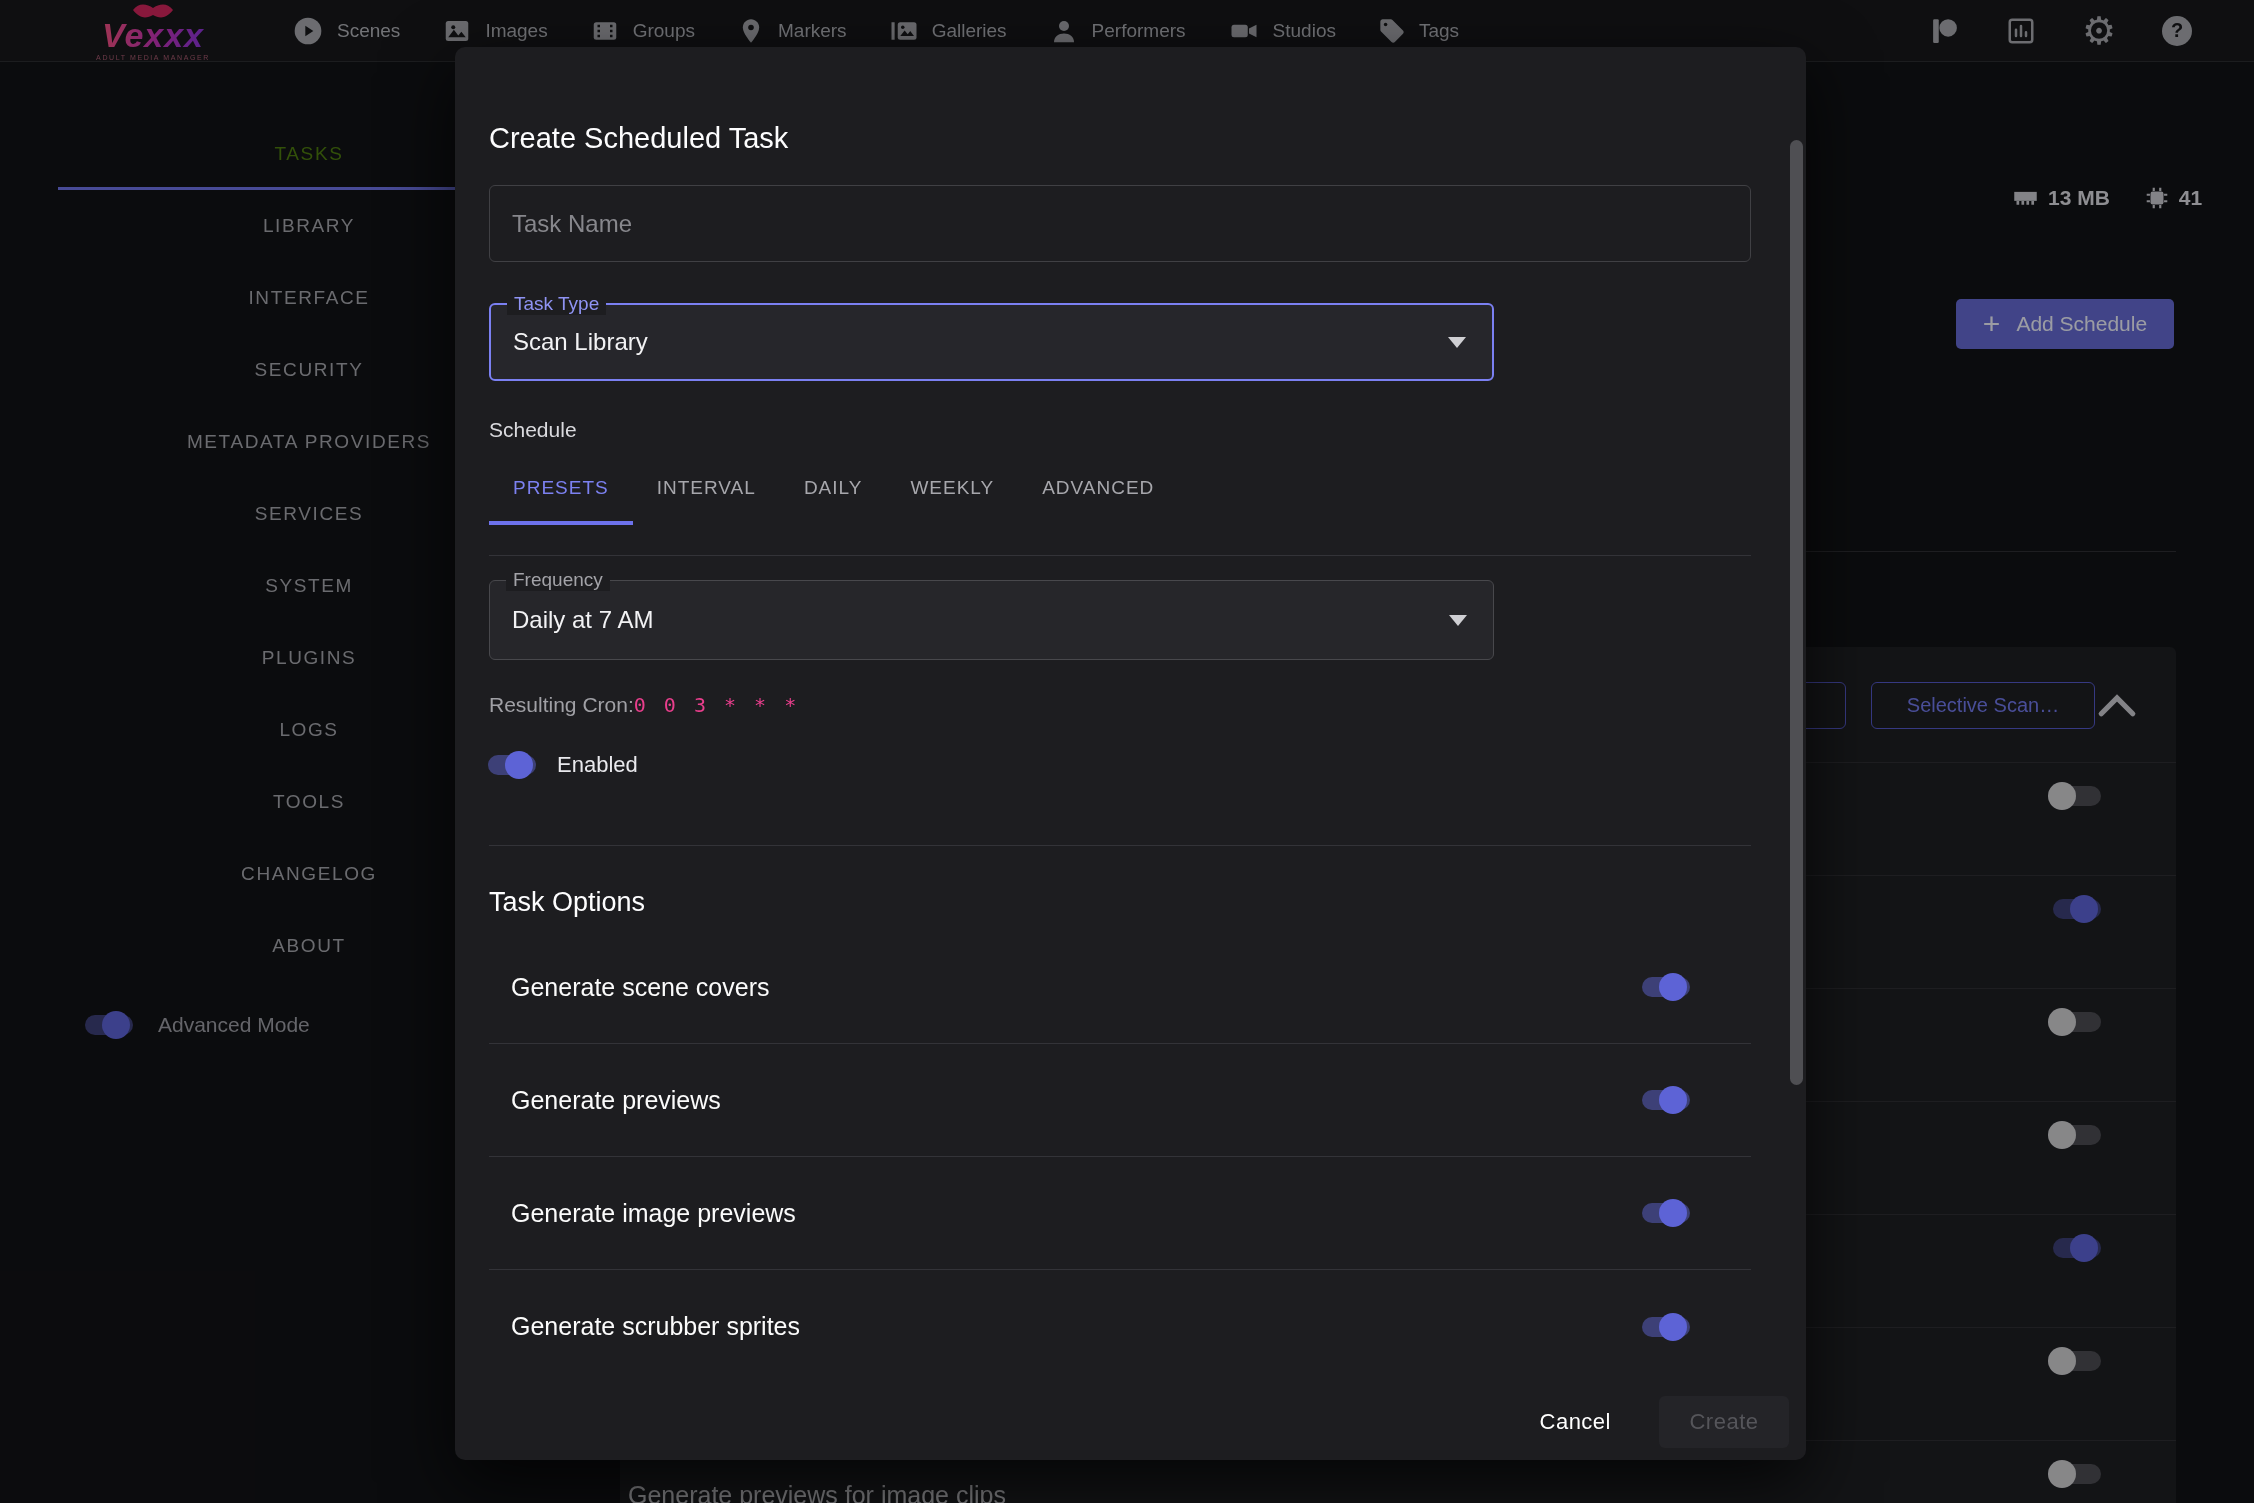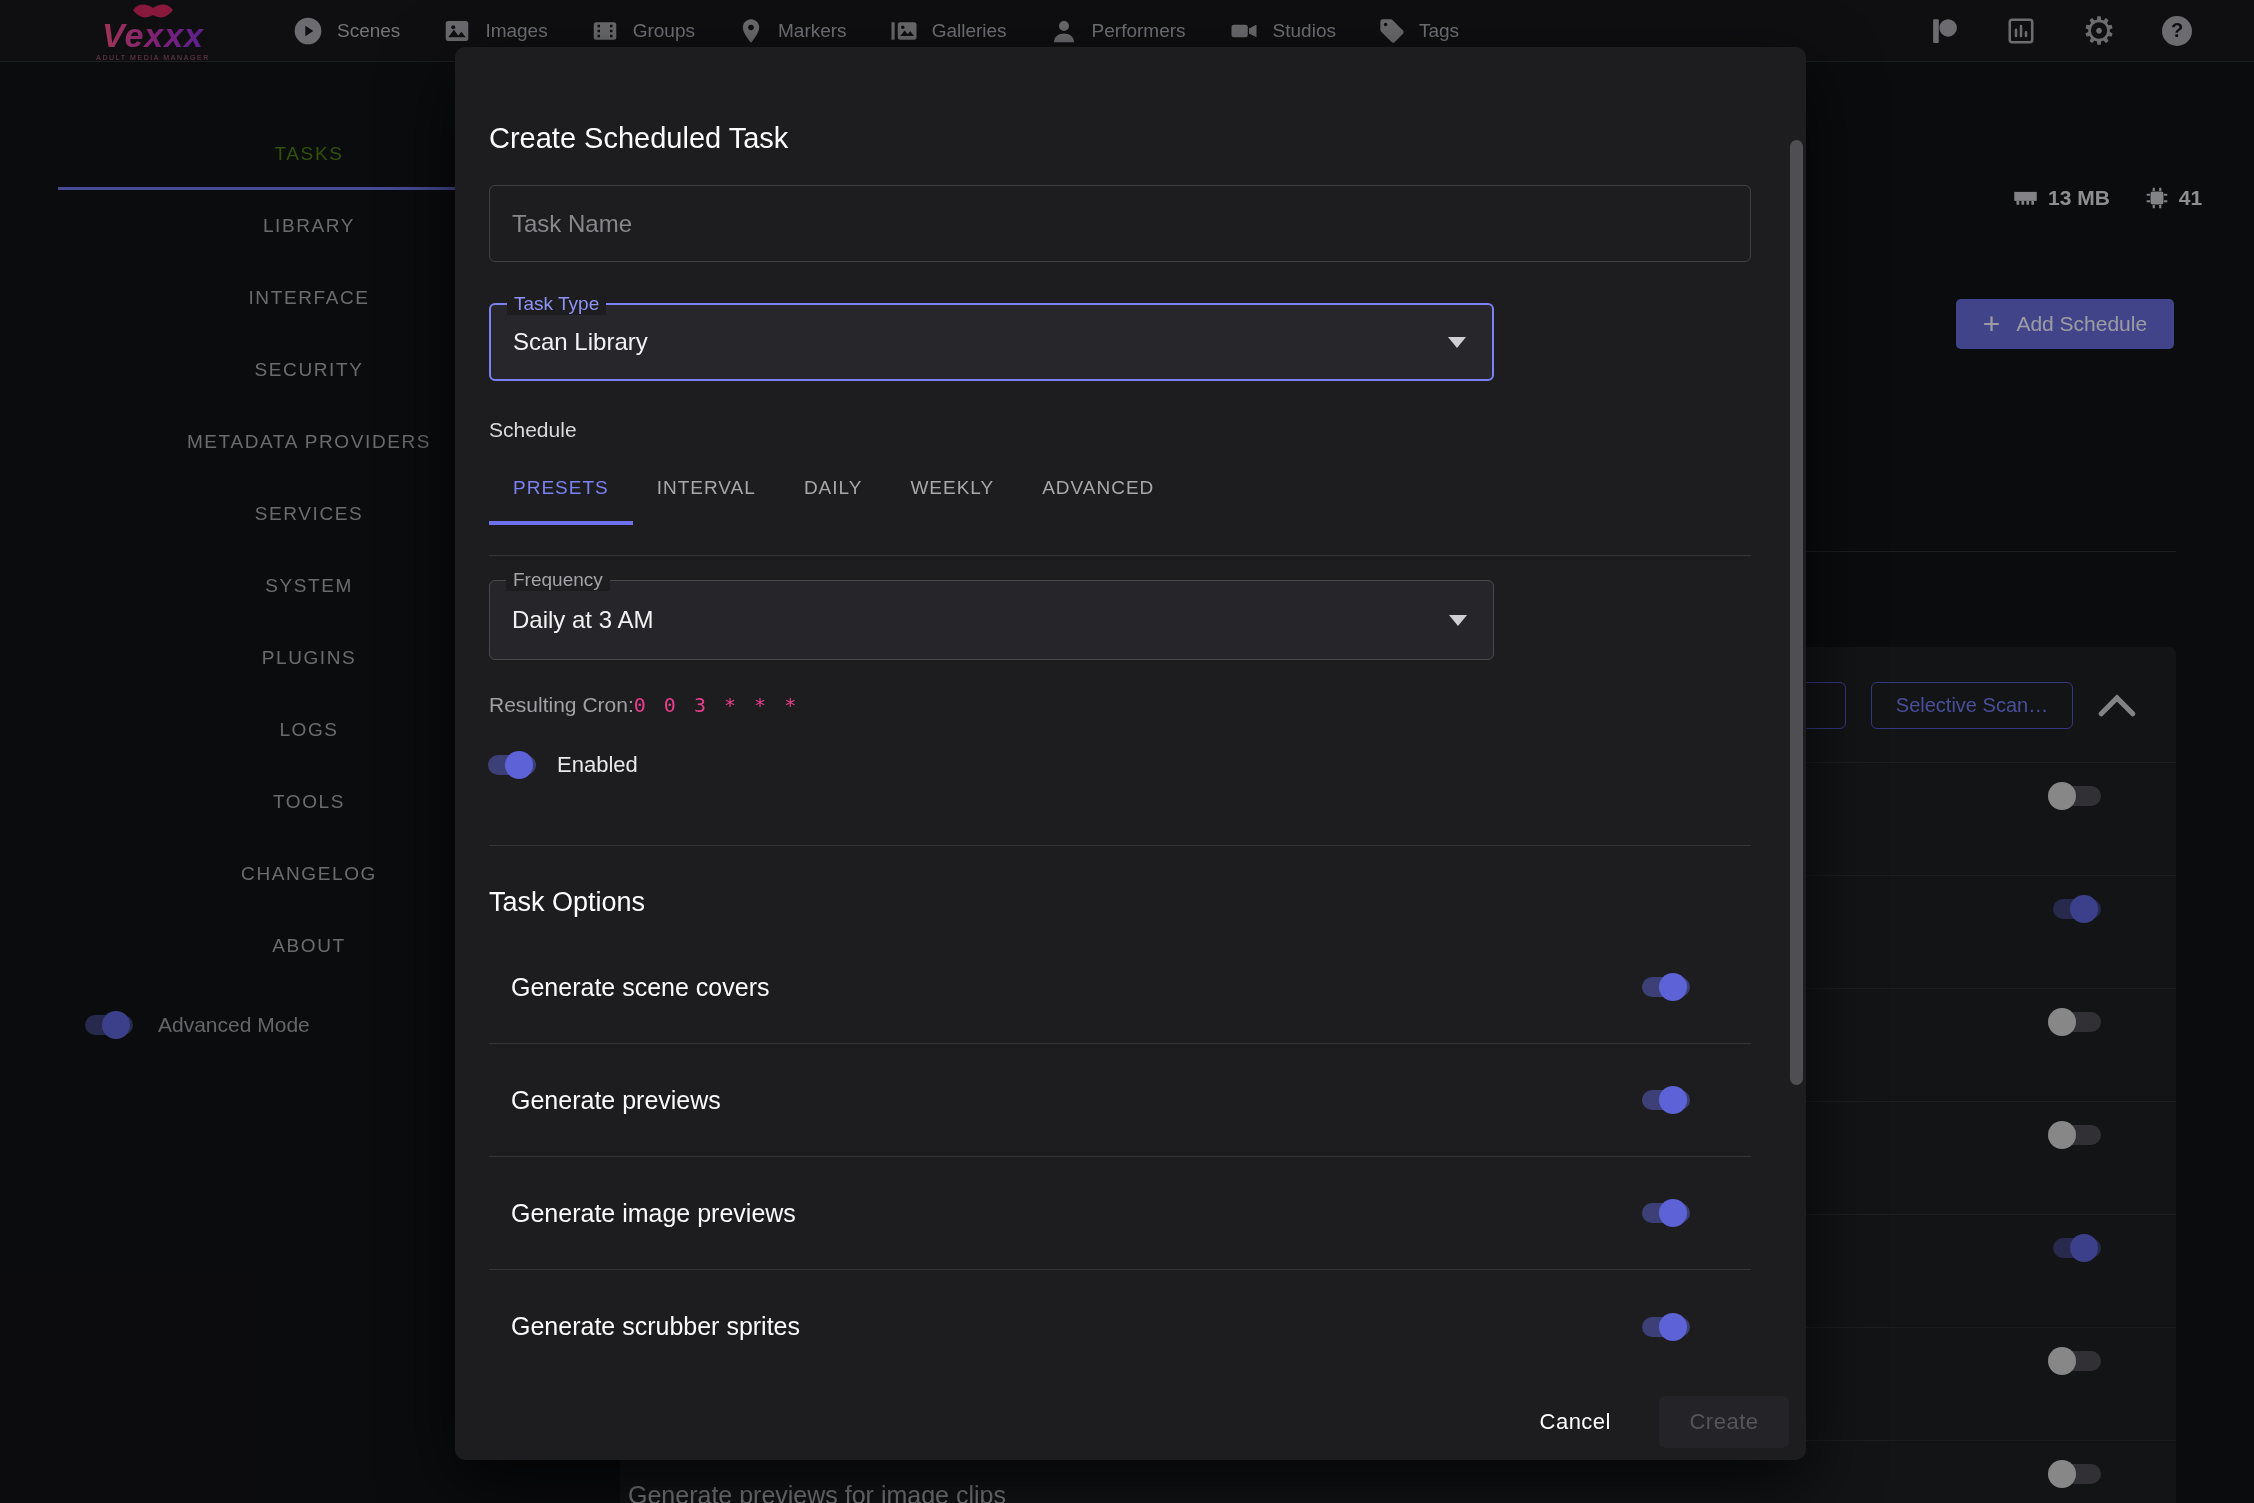--- a/index.html
+++ b/index.html
@@ -54,21 +54,21 @@
                  gap:16px; color:#eef0fb; font-size:21px; cursor:pointer; }
   .plus::after { content:"+"; font-size:30px; font-weight:400; line-height:1; }
   .hr-top { position:absolute; left:620px; top:551px; width:1556px; height:1px; background:#2e2f33; z-index:1; }
   .card { position:absolute; left:620px; top:647px; width:1556px; height:900px; background:#1e1f23;
           border-radius:6px 6px 0 0; z-index:1; }
   .card-btnrow { position:relative; height:115px; }
   .btn-outline { position:absolute; top:35px; height:47px; border:1px solid #5358c8; border-radius:6px;
                  color:#7178ea; font-size:20px; display:flex; align-items:center; justify-content:center;
                  background:transparent; cursor:pointer; }
   .btn-scan { left:1092px; width:134px; }
-  .btn-selscan { left:1251px; width:202px; }
+  .btn-selscan { left:1251px; width:224px; }
   .chev-up { position:absolute; left:1476px; top:44px; color:#c9cacf; cursor:pointer; }
   .trow { position:relative; height:113px; border-top:1px solid #2e2f33;
           display:flex; align-items:flex-start; }
   .trow .rlabel { font-size:25px; color:#c6c6cb; margin-left:8px; margin-top:40px; flex:1 1 auto;
                   white-space:nowrap; }
   .trow .sw { margin-right:70px; margin-top:14px; }
 
   
   .backdrop { position:absolute; inset:0; background:rgba(0,0,0,0.35); z-index:5; }
 
@@ -334,21 +334,21 @@
       <div class="m-tab">INTERVAL</div>
       <div class="m-tab">DAILY</div>
       <div class="m-tab">WEEKLY</div>
       <div class="m-tab">ADVANCED</div>
     </div>
 
     <div class="m-hr hr1"></div>
 
     <div class="m-select m-freq">
       <span class="f-label">Frequency</span>
-      <span class="sel-value">Daily at 3 AM</span>
+      <span class="sel-value">Daily at 7 AM</span>
       <span class="caret"></span>
     </div>
 
     <div class="m-cron">
       <span class="cron-lbl">Resulting Cron:</span>
       <span class="cron-val">0 0 3 * * *</span>
     </div>
 
     <div class="m-enab">
       <span class="sw on">

